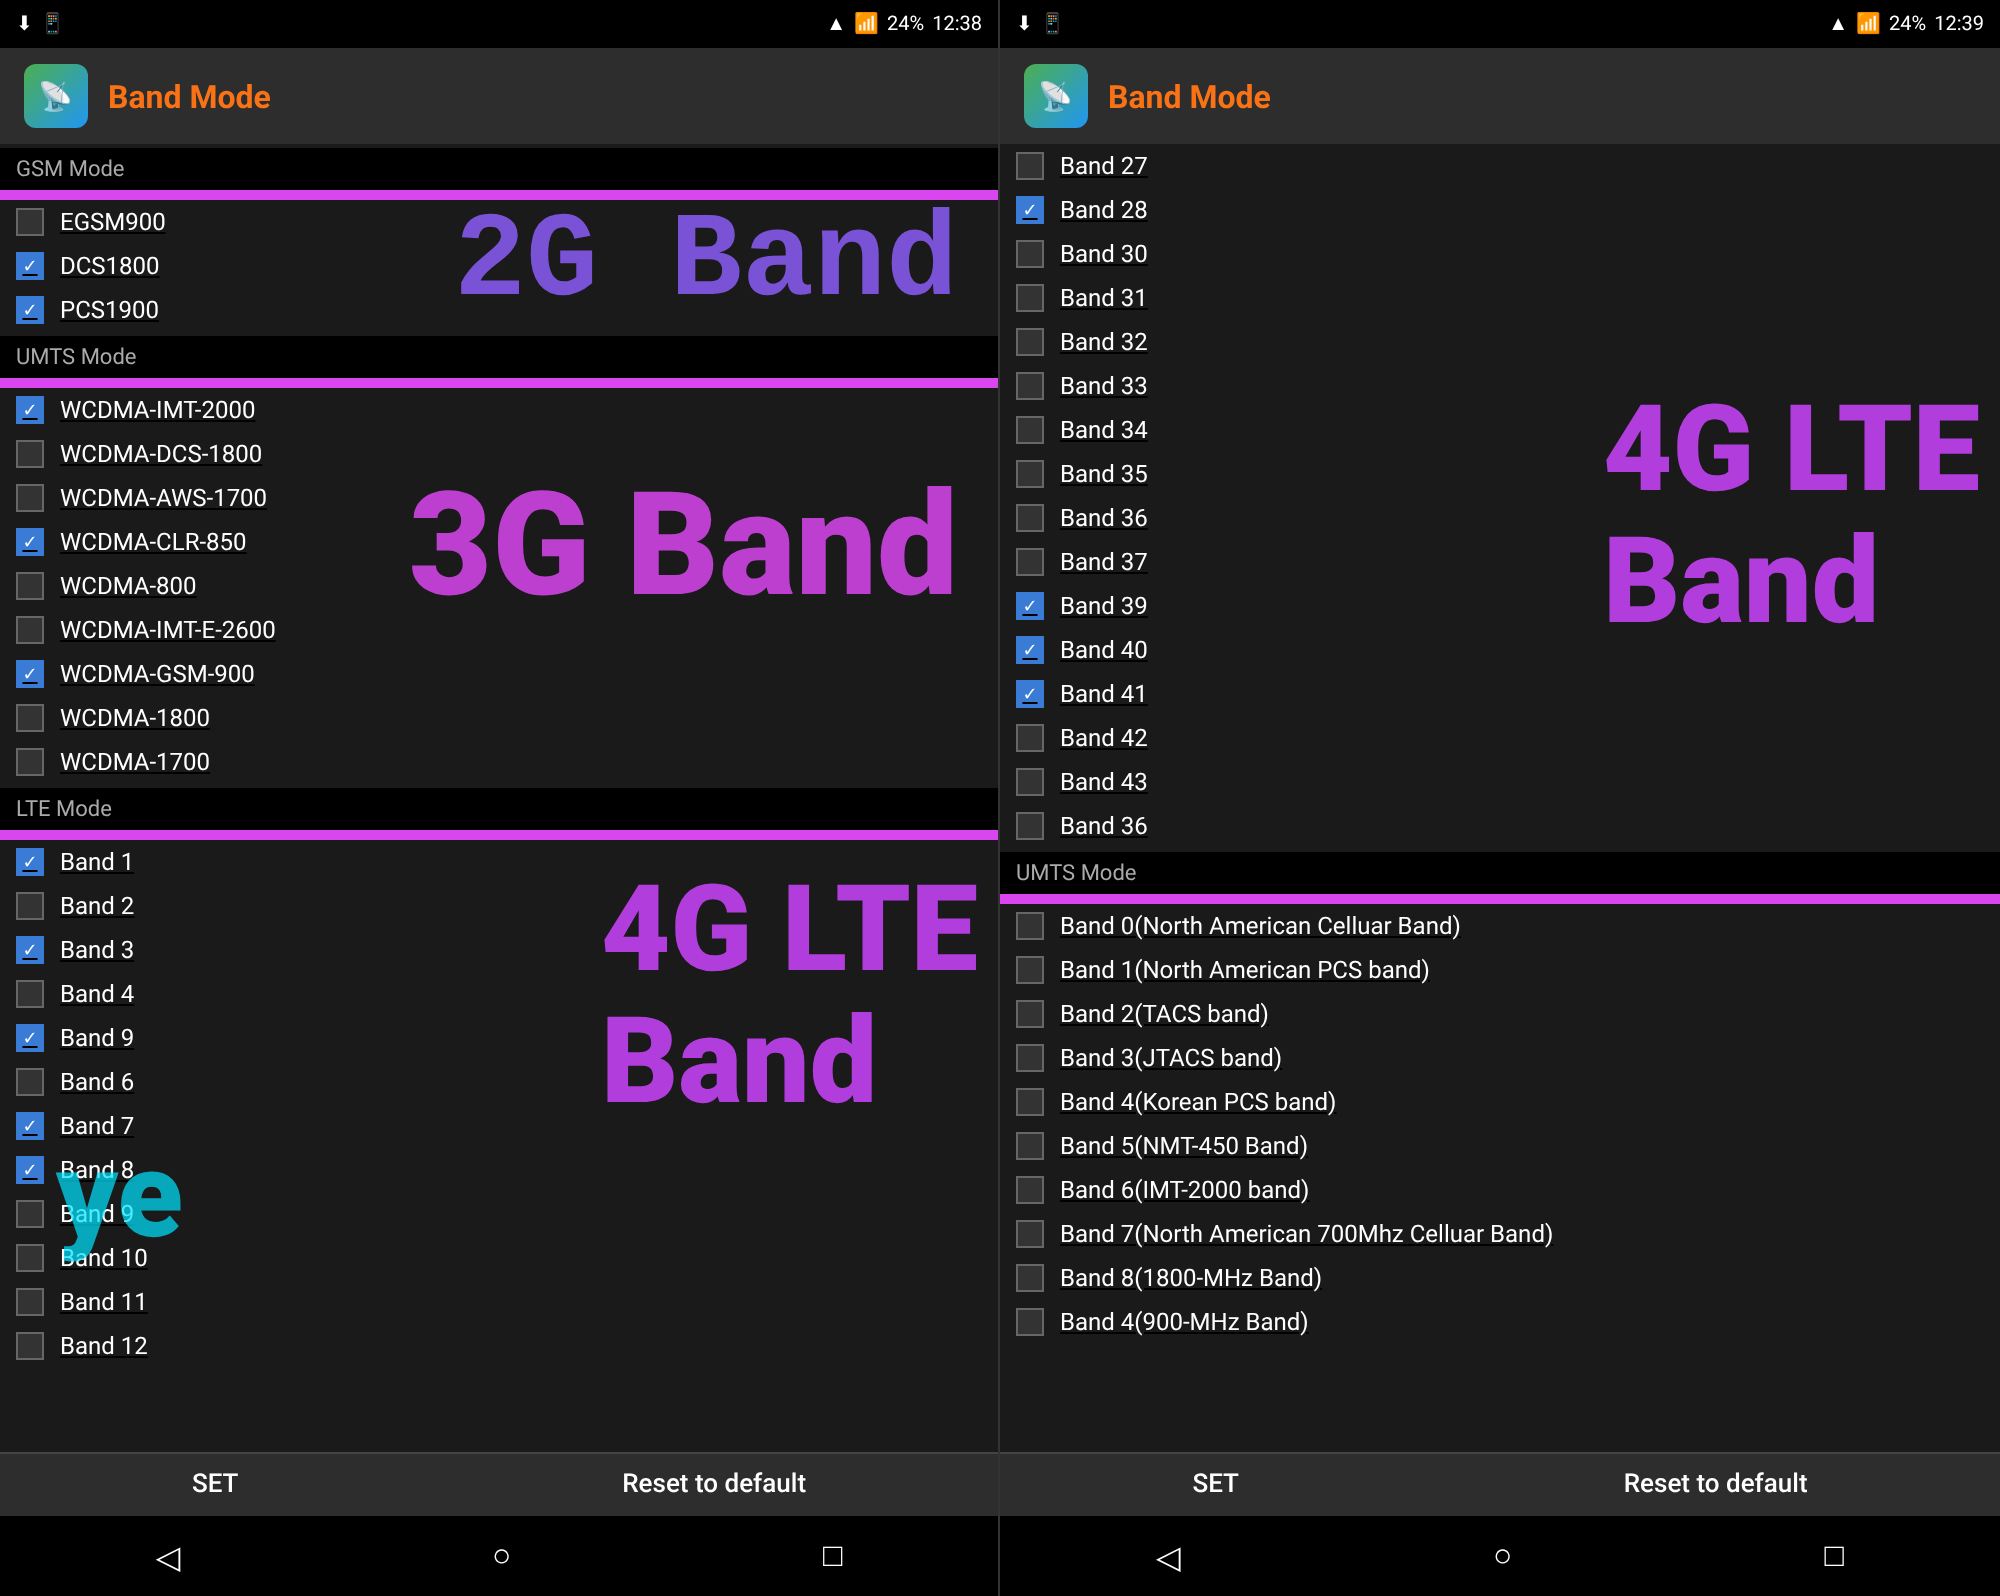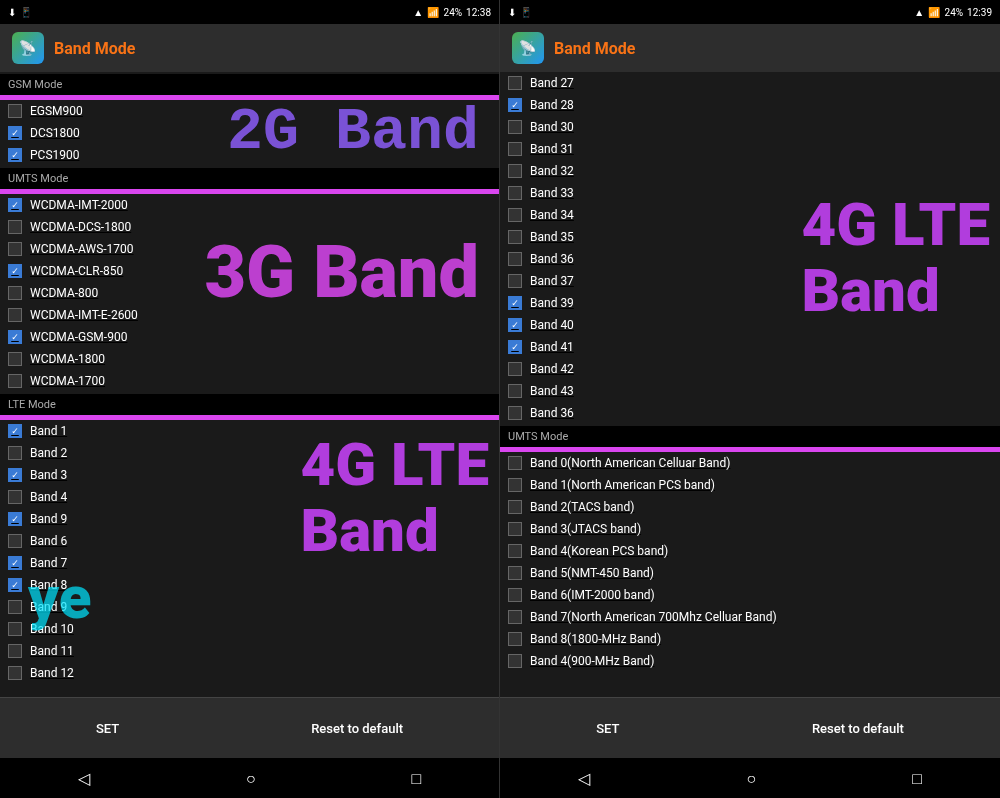--- a/index.html
+++ b/index.html
@@ -164,21 +164,21 @@
       position: absolute;
       top: 490px;
       left: 28px;
       font-size: 60px;
       font-weight: 900;
       color: #00e5ff;
       opacity: 0.7;
       pointer-events: none;
     }
     .bottom-bar {
-      height: 61px;
+      height: 32px;
       background: #2d2d2d;
       display: flex;
       align-items: center;
       justify-content: space-around;
       flex-shrink: 0;
       border-top: 1px solid #444;
     }
     .bottom-btn {
       color: #fff;
       font-size: 13px;

